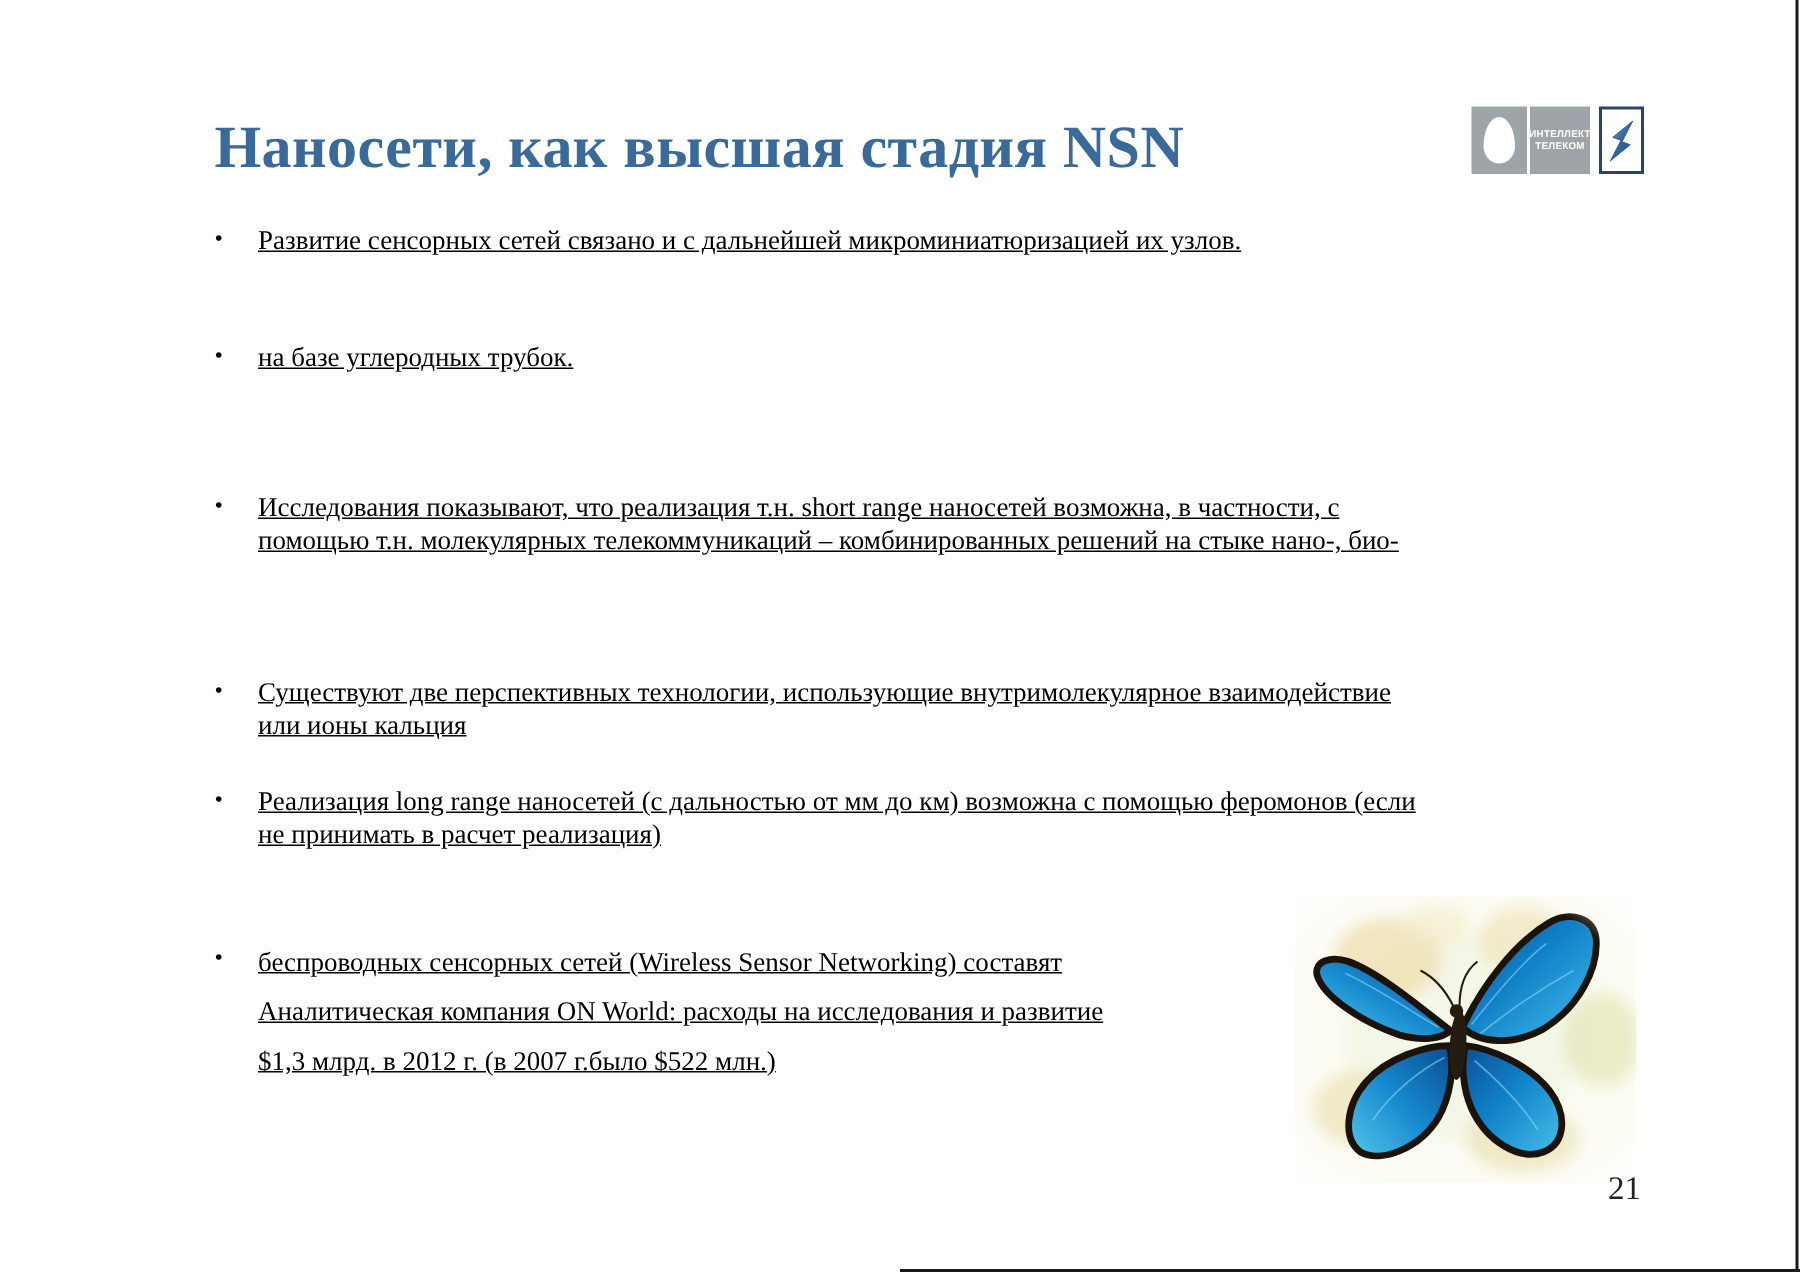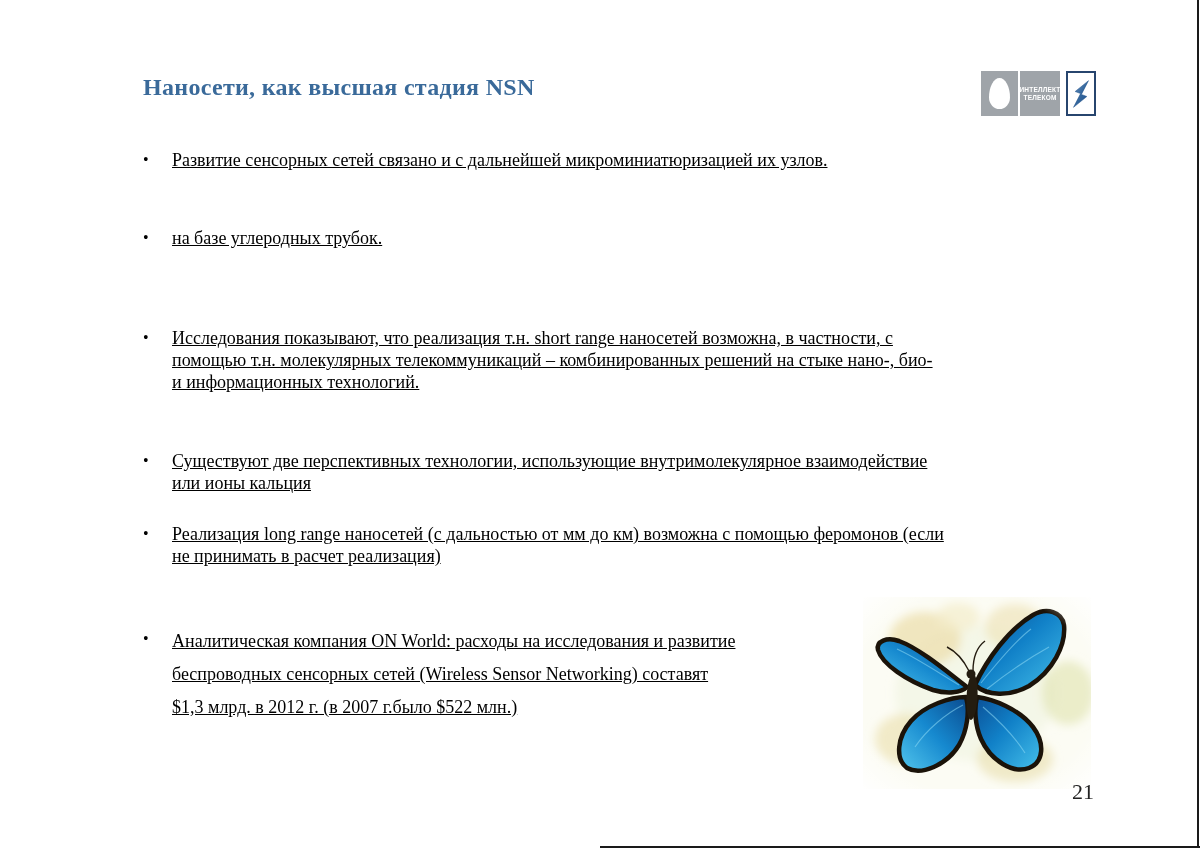--- a/index.html
+++ b/index.html
@@ -10,21 +10,21 @@
     overflow:hidden;
     font-family:"Liberation Serif", serif;
     color:#000;
   }
   
   .edge-right{position:absolute;top:0;right:1px;width:2px;height:100%;background:#1a1a1a;}
   .edge-bottom{position:absolute;bottom:0;right:0;width:50%;height:2px;background:#1a1a1a;}
 
   .title{
     position:absolute;left:143px;top:74px;
-    font-size:24px;font-weight:bold;
+    font-size:40px;font-weight:bold;
     color:#3A6A9A;
     letter-spacing:0.3px;
     white-space:nowrap;
   }
 
   
   .logos{position:absolute;left:981px;top:71px;display:flex;align-items:flex-start;}
   .logo-box{width:37px;height:45px;background:#9FA4A9;position:relative;}
   .logo-box.egg-box{margin-right:2px;display:flex;align-items:center;justify-content:center;}
   .egg{width:21px;height:31px;background:#ffffff;border-radius:50% 50% 50% 50% / 63% 63% 37% 37%;}
@@ -104,21 +104,20 @@
     <div class="lines">
       <div class="line">на базе углеродных трубок.</div>
     </div>
   </div>
 
   <div class="bullet b3">
     <span class="dot">•</span>
     <div class="lines">
       <div class="line">Исследования показывают, что реализация т.н. short range наносетей возможна, в частности, с</div>
       <div class="line">помощью т.н. молекулярных телекоммуникаций – комбинированных решений на стыке нано-, био-</div>
-      <div class="line">и информационных технологий.</div>
     </div>
   </div>
 
   <div class="bullet b4">
     <span class="dot">•</span>
     <div class="lines">
       <div class="line">Существуют две перспективных технологии, использующие внутримолекулярное взаимодействие</div>
       <div class="line">или ионы кальция</div>
     </div>
   </div>
@@ -127,22 +126,22 @@
     <span class="dot">•</span>
     <div class="lines">
       <div class="line">Реализация long range наносетей (с дальностью от мм до км) возможна с помощью феромонов (если</div>
       <div class="line">не принимать в расчет реализация)</div>
     </div>
   </div>
 
   <div class="bullet b6 spaced">
     <span class="dot">•</span>
     <div class="lines">
+      <div class="line">беспроводных сенсорных сетей (Wireless Sensor Networking) составят</div>
       <div class="line">Аналитическая компания ON World: расходы на исследования и развитие</div>
-      <div class="line">беспроводных сенсорных сетей (Wireless Sensor Networking) составят</div>
       <div class="line">$1,3 млрд. в 2012 г. (в 2007 г.было $522 млн.)</div>
     </div>
   </div>
 
   <div class="butterfly">
     <svg viewBox="0 0 228 192">
       <defs>
         <linearGradient id="wingBlue" x1="0" y1="0" x2="1" y2="1">
           <stop offset="0" stop-color="#0B4F96"></stop>
           <stop offset="0.45" stop-color="#1181C8"></stop>

